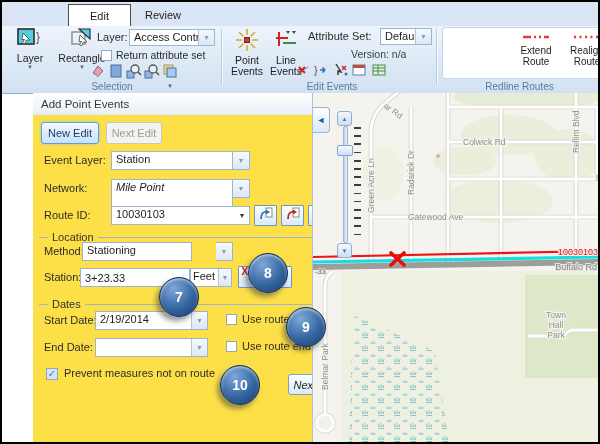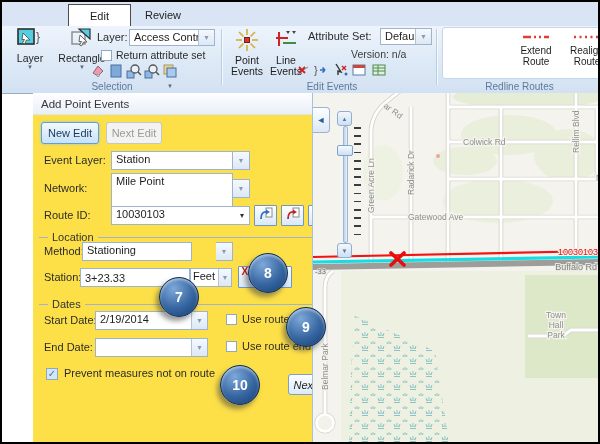--- a/index.html
+++ b/index.html
@@ -245,21 +245,21 @@
 
     <div class="rlabel" style="left:11px;top:61px;">Event Layer:</div>
     <div class="combo" style="left:78px;top:58px;width:122px;height:19px;">
       <span class="val">Station</span>
     </div>
     <div class="combo" style="left:200px;top:58px;width:17px;height:19px;border-left:none;">
       <span class="arrow" style="width:100%;border-left:none;">▼</span>
     </div>
 
     <div class="rlabel" style="left:11px;top:89px;">Network:</div>
-    <div class="combo" style="left:78px;top:80px;width:122px;height:37px;">
+    <div class="combo" style="left:78px;top:86px;width:122px;height:37px;font-style:italic;">
       <span class="val">Mile Point</span>
     </div>
     <div class="combo" style="left:200px;top:86px;width:17px;height:19px;border-left:none;">
       <span class="arrow" style="width:100%;border-left:none;">▼</span>
     </div>
 
     <div class="rlabel" style="left:11px;top:116px;">Route ID:</div>
     <div class="combo" style="left:78px;top:113px;width:139px;height:19px;">
       <span class="val">10030103</span>
       <span class="arrow-inline">▾</span>

